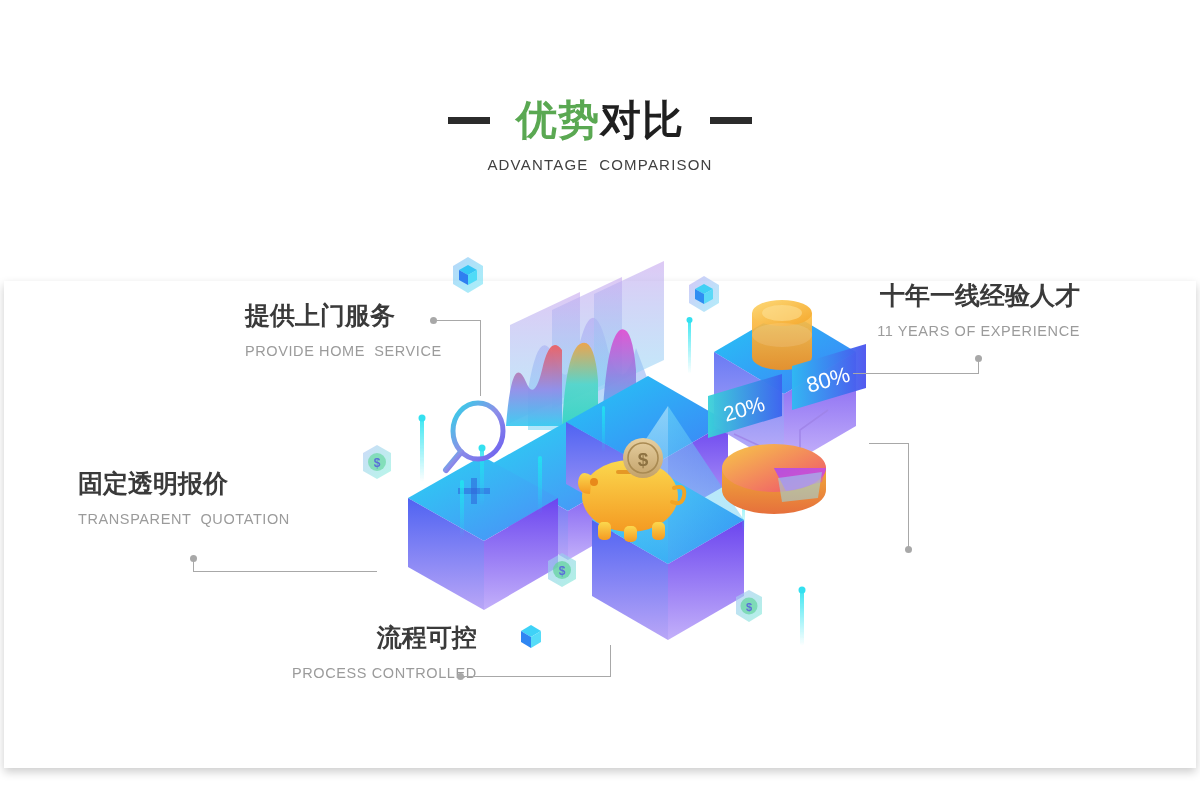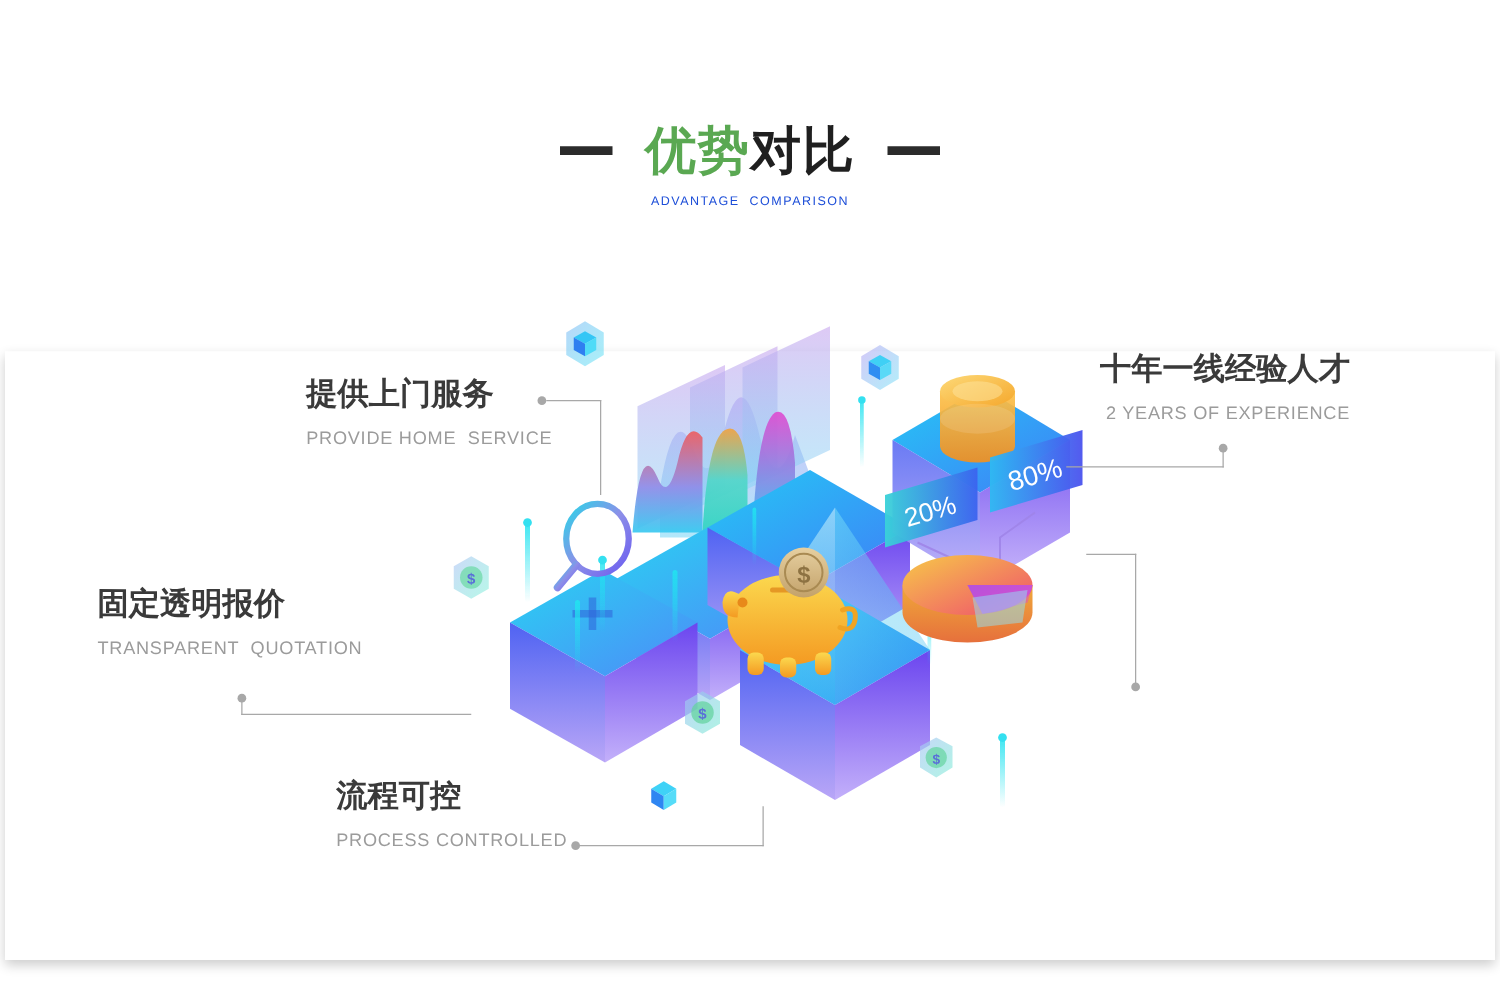--- a/index.html
+++ b/index.html
@@ -57,23 +57,23 @@
     font-size: 41px;
     font-weight: bold;
     letter-spacing: 1px;
     line-height: 1;
     white-space: nowrap;
   }
   .title .accent { color: #5aa852; }
   .title .dark   { color: #1f1f1f; }
   .subtitle {
     margin-top: 15px;
-    font-size: 10px;
+    font-size: 15px;
     letter-spacing: 1.2px;
-    color: #1d4ed8;
+    color: #404040;
     white-space: pre;
   }
 
   
   .feature { position: absolute; z-index: 6; }
   .feature .cn {
     font-size: 25px;
     font-weight: bold;
     color: #3a3a3a;
     line-height: 1.1;
@@ -83,21 +83,21 @@
     margin-top: 13px;
     font-size: 14.5px;
     color: #9b9b9b;
     letter-spacing: 0.6px;
     white-space: pre;
   }
   .feature.right-align { text-align: right; }
 
   #feature-home       { left: 245px; top: 302px; }
   #feature-quotation  { left: 78px;  top: 470px; }
-  #feature-process    { left: 269px; top: 624px; }
+  #feature-process    { left: 292px; top: 624px; text-align: right; }
   #feature-experience { right: 120px; top: 282px; }
   #feature-condition  { right: 197px; top: 589px; }
 
   
   .connector { position: absolute; z-index: 6; pointer-events: none; }
   .conn-line { position: absolute; background: #a8a8a8; }
   .conn-line.h { height: 1px; }
   .conn-line.v { width: 1px; }
   .conn-dot {
     position: absolute;
@@ -153,21 +153,21 @@
     <div class="en">PROVIDE HOME  SERVICE</div>
   </div>
 
   <div class="feature" id="feature-process">
     <div class="cn">流程可控</div>
     <div class="en">PROCESS CONTROLLED</div>
   </div>
 
   <div class="feature right-align" id="feature-experience">
     <div class="cn">十年一线经验人才</div>
-    <div class="en">2 YEARS OF EXPERIENCE</div>
+    <div class="en">11 YEARS OF EXPERIENCE</div>
   </div>
 
 
   <div class="connector">
     <span class="conn-dot" style="left:430px; top:317px;"></span>
     <span class="conn-line h" style="left:437px; top:320px; width:44px;"></span>
     <span class="conn-line v" style="left:480px; top:320px; height:76px;"></span>
   </div>
 
   <div class="connector">

